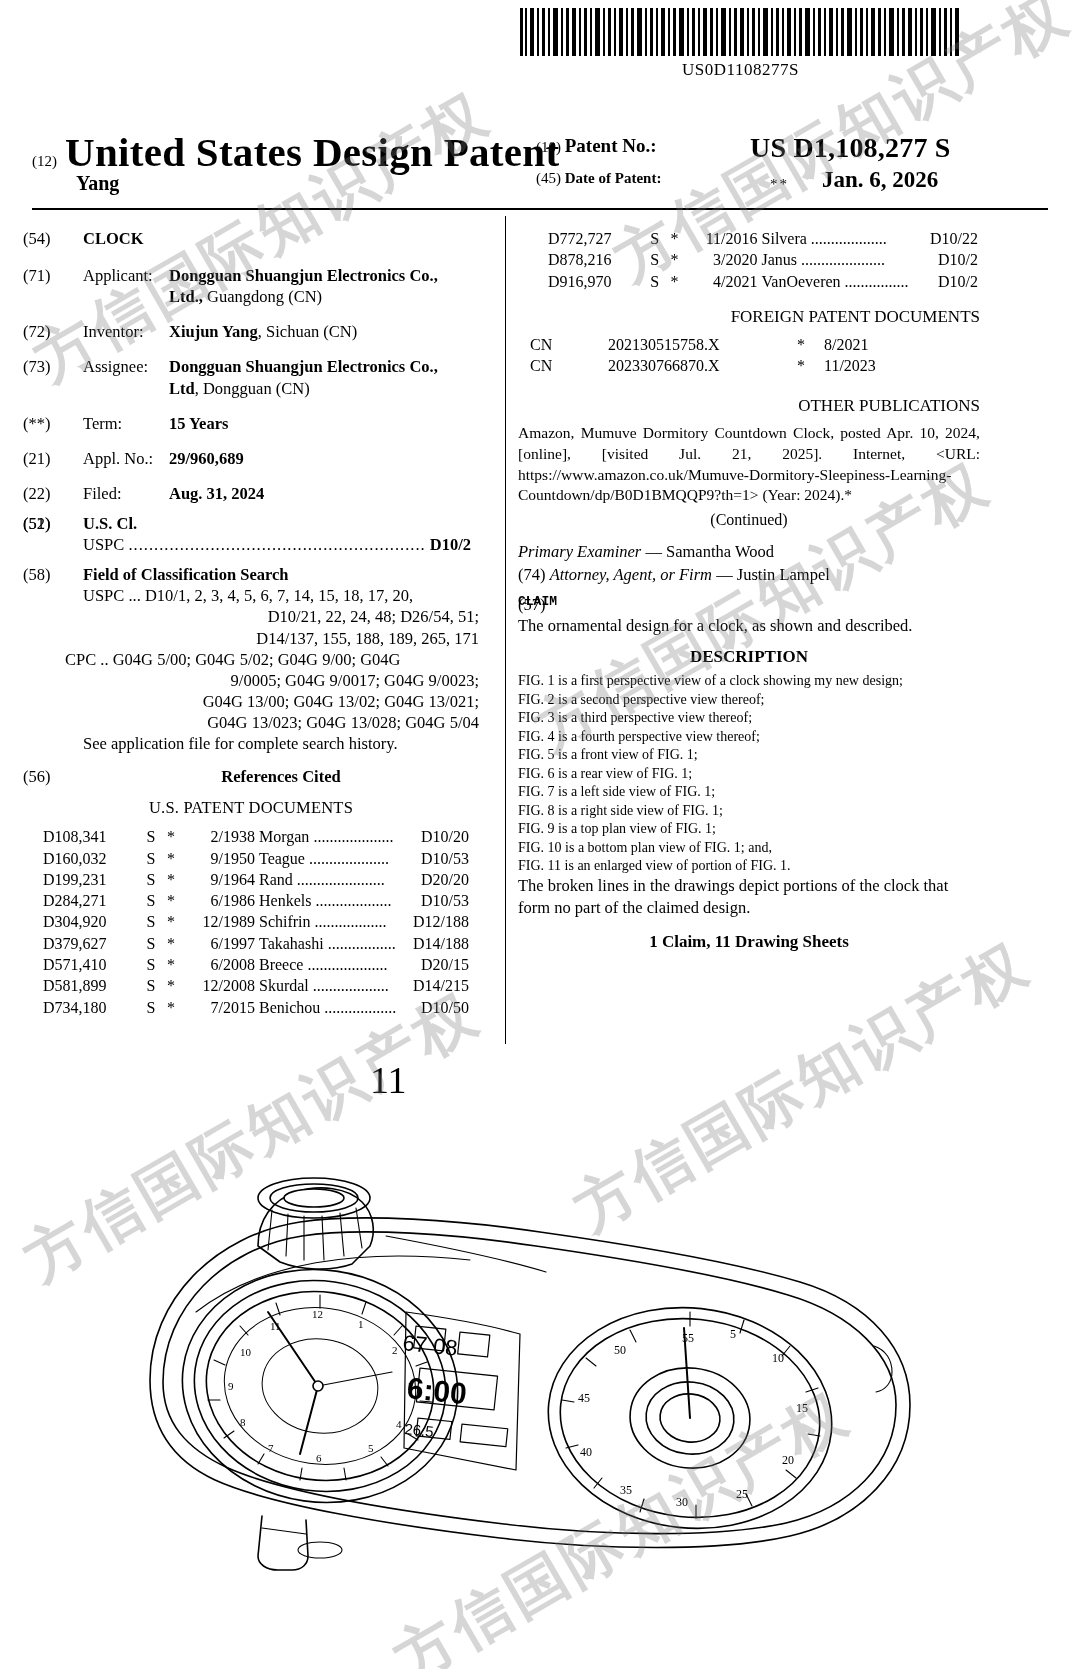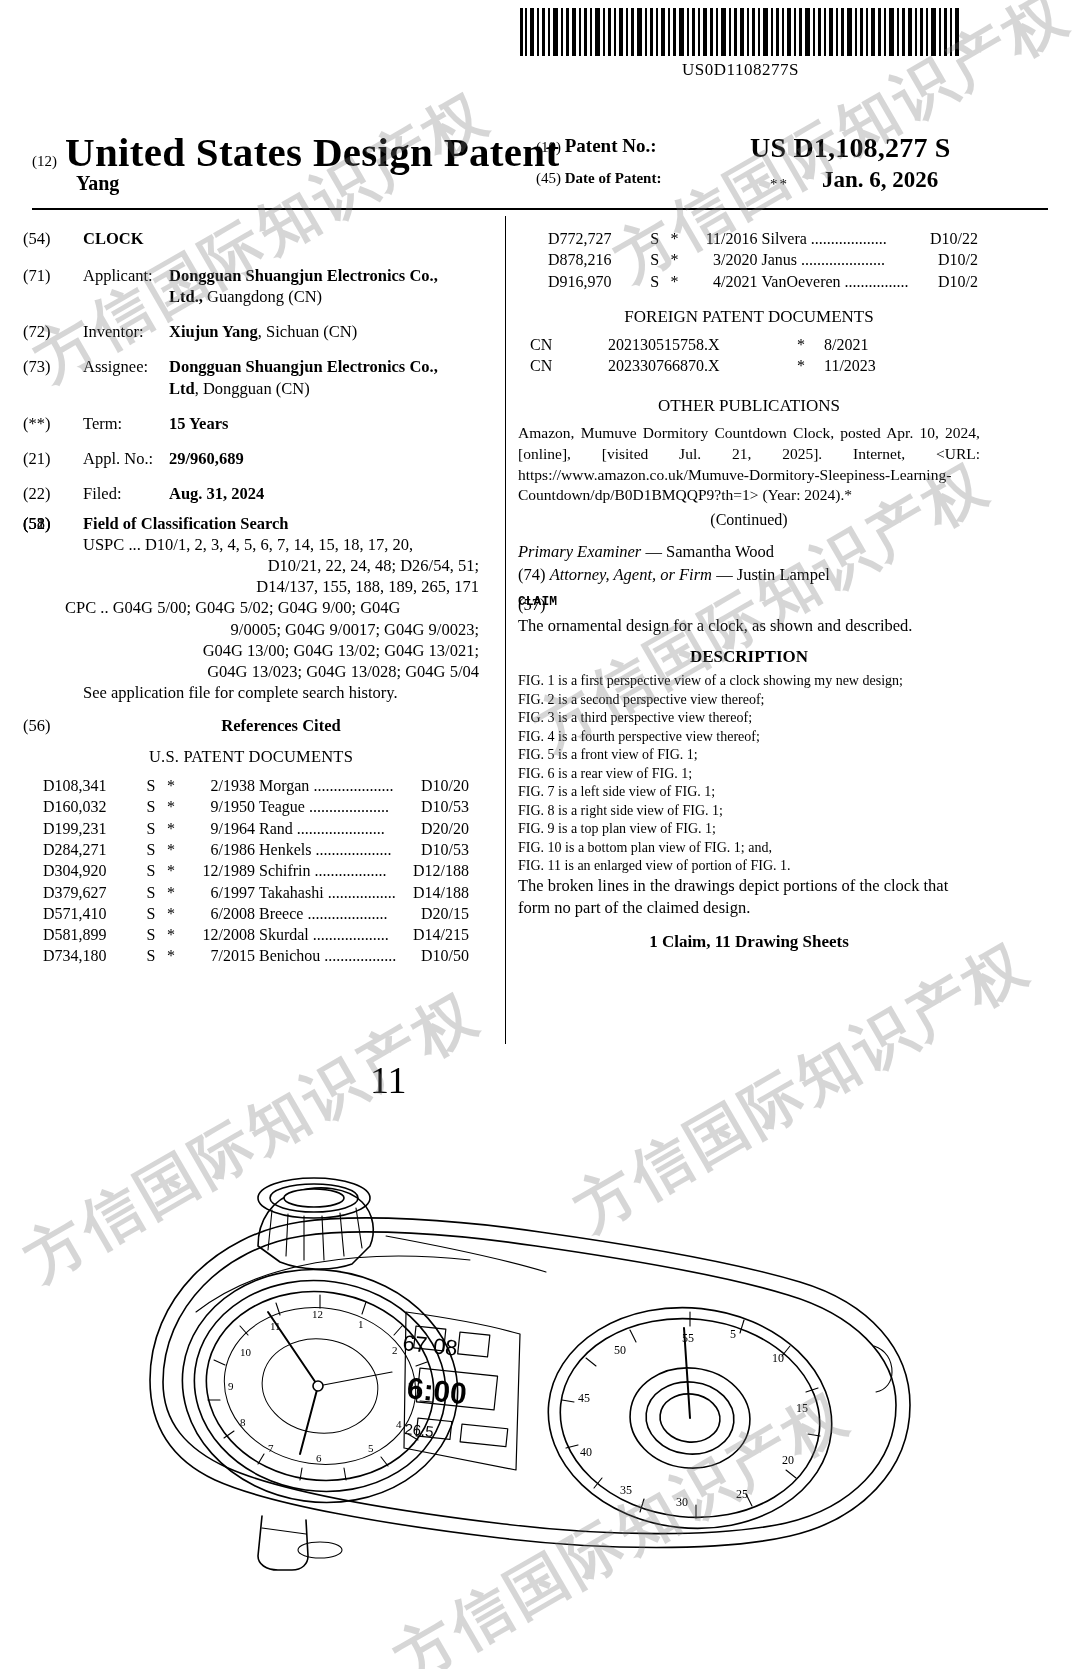--- a/index.html
+++ b/index.html
@@ -55,21 +55,21 @@
   .c-star{width:16px;text-align:center;}
   .c-date{width:72px;text-align:right;padding-right:10px;}
   .c-name{width:140px;}
   .c-class{text-align:right;width:66px;}
   .leaderdots{overflow:hidden;white-space:nowrap;}
 
   
   .rcol{position:absolute;top:228px;left:518px;width:462px;font-size:16.5px;line-height:1.3;}
   table.reftable2{border-collapse:collapse;font-size:16px;margin-left:28px;}
   table.reftable2 td{padding:0 2px;white-space:nowrap;line-height:1.33;}
-  .head-c{text-align:center;font-size:17px;margin:10px 0 6px;}
+  .head-c{text-align:right;font-size:17px;margin:10px 0 6px;}
   table.fpd{border-collapse:collapse;font-size:16px;margin-left:8px;}
   table.fpd td{padding:0 4px;white-space:nowrap;line-height:1.35;}
   .otherpub{font-size:15.5px;line-height:1.34;text-align:justify;}
   .cont{text-align:center;font-size:16px;margin-top:4px;}
   .exam{margin-top:10px;font-size:16.5px;}
   .claim-head{font-weight:bold;font-size:13px;font-family:Liberation Mono, monospace;}
   .claim-row{margin-top:4px;}
   .claim-num{position:absolute;left:0;}
   .desc-head{text-align:center;font-weight:bold;font-size:17px;margin-top:10px;}
   .figlist{margin-top:4px;font-size:14px;line-height:1.32;}
@@ -242,20 +242,26 @@
         <span class="lbl-ap">Filed:</span><b>Aug. 31, 2024</b>
       </div>
     </div>
 
     <div class="frow" style="margin-top:6px">
       <span class="fnum">(51)</span>
     </div>
 
     <div class="frow" style="margin-top:2px">
       <span class="fnum">(52)</span>
+      <div class="fbody">
+        <b>U.S. Cl.</b>
+        <div><span>USPC</span>
+          <span class="dots">..........................................................</span>
+          <b>D10/2</b></div>
+      </div>
     </div>
 
     <div class="frow" style="margin-top:2px">
       <span class="fnum">(58)</span>
       <div class="fbody">
         <b>Field of Classification Search</b>
       </div>
       <div class="cls-lines">
         <div class="first">USPC  ...  D10/1, 2, 3, 4, 5, 6, 7, 14, 15, 18, 17, 20,</div>
         <div>D10/21, 22, 24, 48; D26/54, 51;</div>

